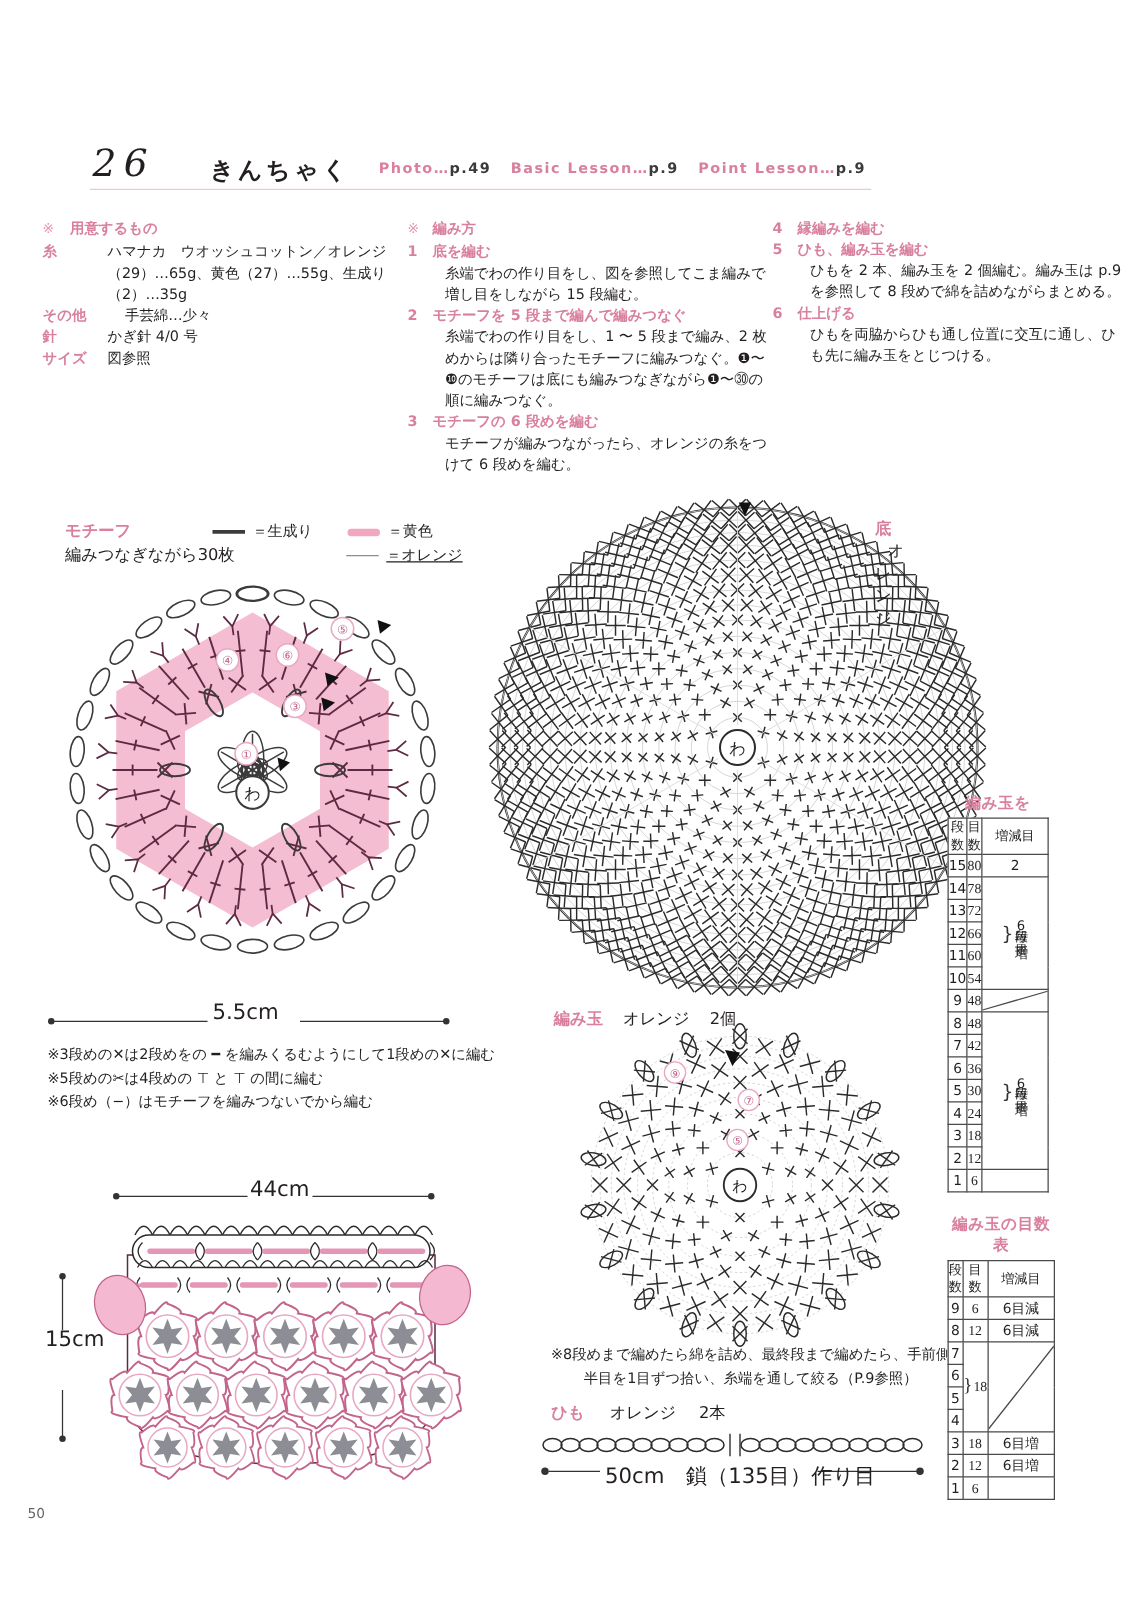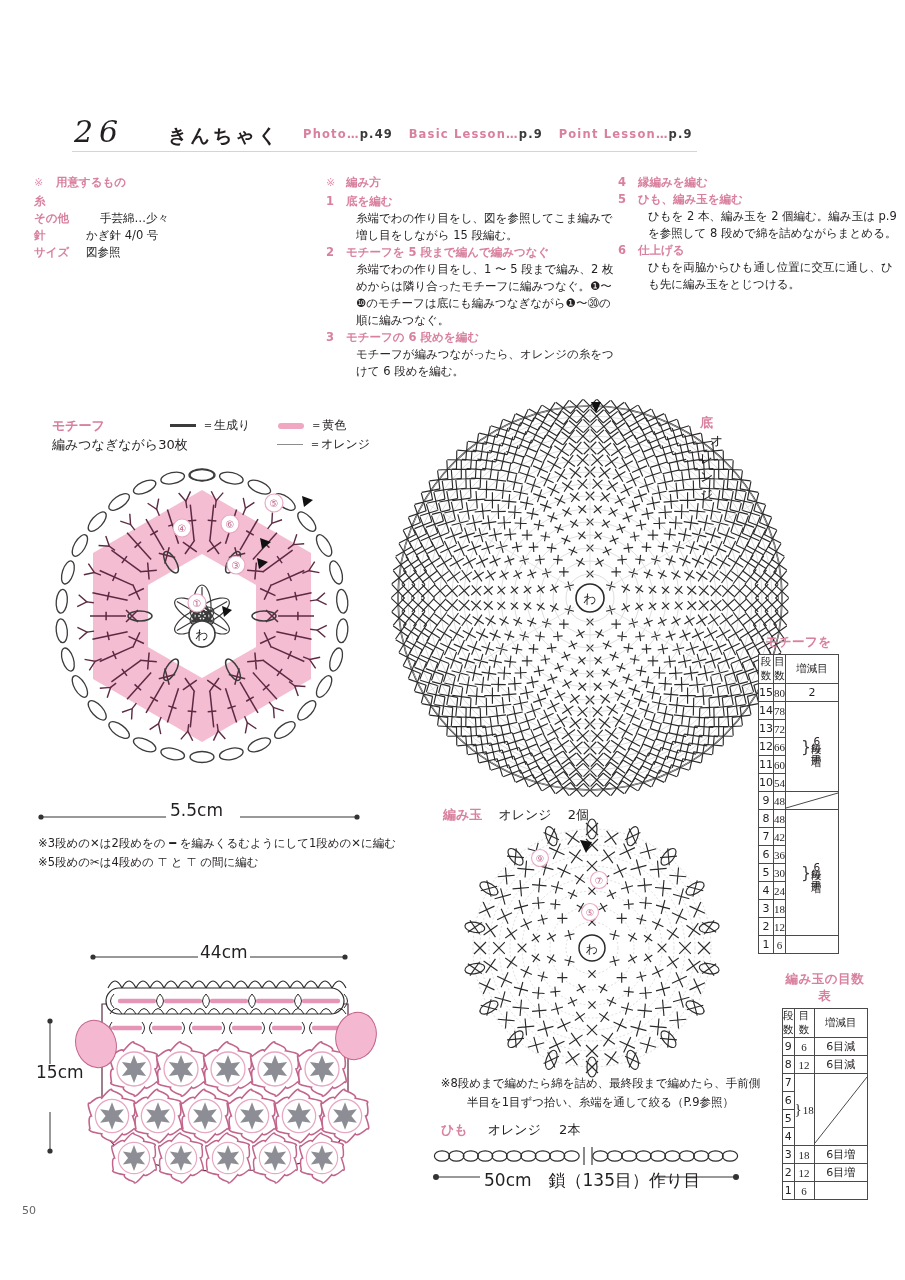--- a/index.html
+++ b/index.html
@@ -83,20 +83,21 @@
   </div>
   <div class="abs" id="hdr-rule"></div>
 
   <div class="abs colblock" id="col1">
     <div class="row">
       <span class="k star" style="width:22px">※</span>
       <span class="lbl">用意するもの</span>
     </div>
     <div class="row" style="margin-top:2px">
       <span class="k lbl" style="width:52px">糸</span>
+      <span style="width:228px">ハマナカ　ウオッシュコットン／オレンジ（29）…65g、黄色（27）…55g、生成り（2）…35g</span>
     </div>
     <div class="row">
       <span class="k lbl" style="width:52px">その他</span>
       <span style="padding-left:14px">手芸綿…少々</span>
     </div>
     <div class="row">
       <span class="k lbl" style="width:52px">針</span>
       <span>かぎ針 4/0 号</span>
     </div>
     <div class="row">
@@ -158,21 +159,21 @@
     <div style="display:flex;gap:28px;">
       <div class="lgrow">
         <span class="ldash"></span>
         <span>＝生成り</span>
       </div>
       <div class="lgrow">
         <span class="ldash pnk"></span>
         <span>＝黄色</span>
       </div>
     </div>
-    <div style="display:flex;margin-left:107px;">
+    <div style="display:flex;margin-left:107px;text-decoration:underline;">
       <div class="lgrow">
         <span class="ldash thin"></span>
         <span>＝オレンジ</span>
       </div>
     </div>
   </div>
 
   <div class="abs" style="left:30px;top:432px;">
     <svg width="345" height="330" viewBox="0 0 345 330">
       <defs>
@@ -605,20 +606,21 @@
       <line x1="202" y1="10" x2="318" y2="10" stroke="#333" stroke-width="1"></line>
       <circle cx="3" cy="10" r="2.6" fill="#333"></circle>
       <circle cx="319" cy="10" r="2.6" fill="#333"></circle>
     </svg>
   </div>
   <div class="abs dim" style="left:170px;top:764px;">5.5cm</div>
 
   <div class="abs note" style="left:38px;top:798px;width:370px;">
     <div>※3段めの✕は2段めをの ━ を編みくるむようにして1段めの✕に編む</div>
     <div>※5段めの✂は4段めの ⊤ と ⊤ の間に編む</div>
+    <div>※6段め（−）はモチーフを編みつないでから編む</div>
   </div>
 
   <div class="abs" style="left:395px;top:362px;">
     <svg width="390" height="400" viewBox="0 0 390 400">
       <g transform="translate(195,200)">
         <circle cx="0" cy="0" r="192" fill="#fff" stroke="#2b2b2b" stroke-width="1.6"></circle>
         <g id="botrings" stroke="#2b2b2b" fill="none" stroke-width="1">
             <circle cx="0" cy="0" r="24" fill="none" stroke="#cfcfcf" stroke-width="0.7"></circle>
             <circle cx="0" cy="0" r="37" fill="none" stroke="#cfcfcf" stroke-width="0.7"></circle>
             <circle cx="0" cy="0" r="50" fill="none" stroke="#cfcfcf" stroke-width="0.7"></circle>
@@ -3535,21 +3537,21 @@
           </g>
         </g>
 
       <ellipse cx="8" cy="78" rx="20" ry="24" transform="rotate(-18 8 78)" class="bag-pink" stroke="#c2648b" stroke-width="1"></ellipse>
       <ellipse cx="268" cy="70" rx="20" ry="24" transform="rotate(16 268 70)" class="bag-pink" stroke="#c2648b" stroke-width="1"></ellipse>
     </svg>
   </div>
 
 
   <div class="tblwrap" style="left:758px;top:598px;">
-    <div class="tbltitle">モチーフを</div>
+    <div class="tbltitle">編み玉を</div>
     <table class="cnt">
       <thead>
         <tr>
           <th class="c1">段数</th>
           <th class="c2">目数</th>
           <th class="c3">増減目</th>
         </tr>
       </thead>
       <tbody id="tb-bottom">
           <tr>
@@ -3628,21 +3630,21 @@
           </tr>
           <tr>
             <td class="c1">1</td>
             <td class="c2">6</td>
             <td class="c3"></td>
           </tr>
         </tbody>
     </table>
   </div>
 
-  <div class="tblwrap" style="left:782px;top:935px;">
+  <div class="tblwrap" style="left:758px;top:935px;">
     <div class="tbltitle">編み玉の目数表</div>
     <table class="cnt">
       <thead>
         <tr>
           <th class="c1">段数</th>
           <th class="c2">目数</th>
           <th class="c3">増減目</th>
         </tr>
       </thead>
       <tbody id="tb-ball">

